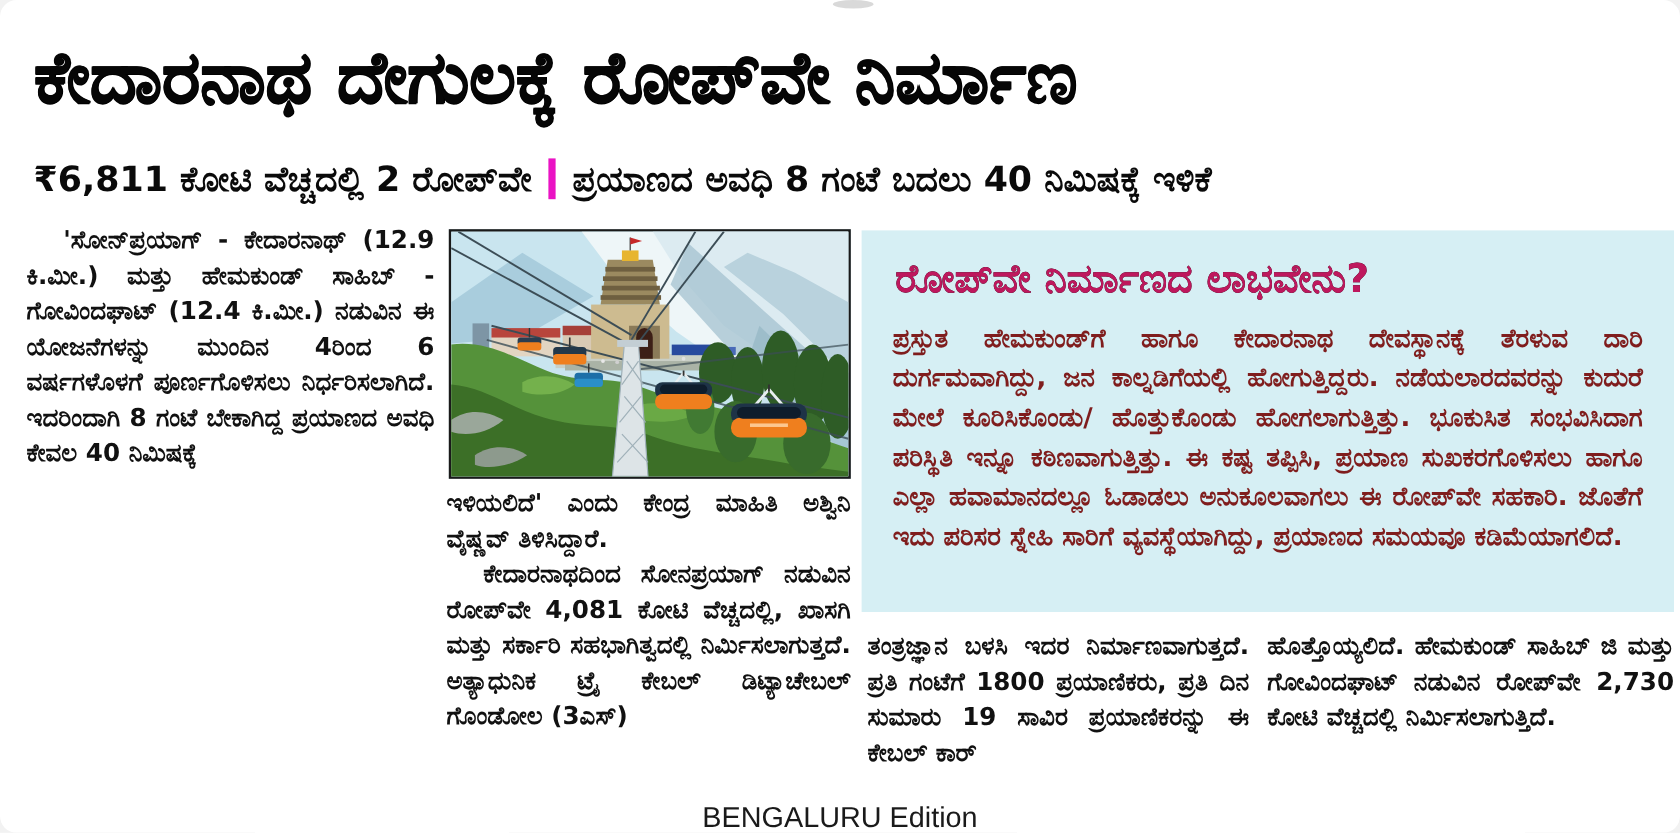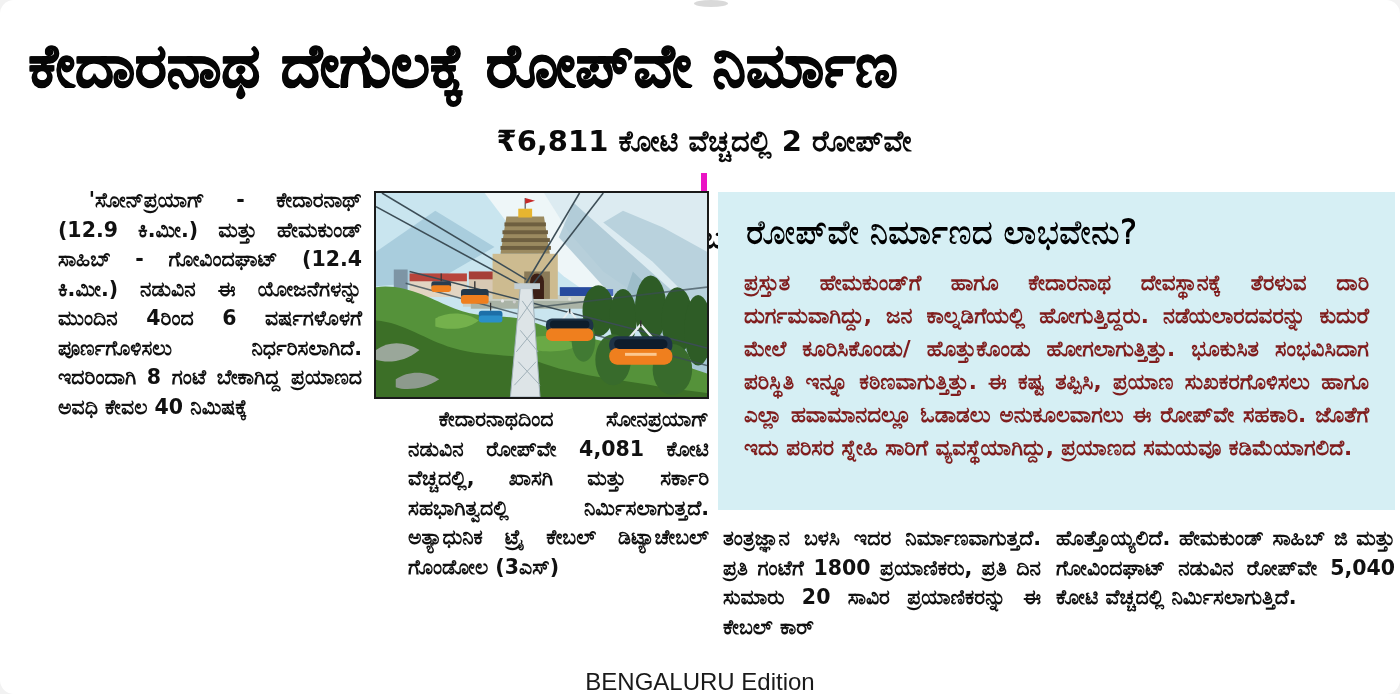--- a/index.html
+++ b/index.html
@@ -18,43 +18,43 @@
     background:#b9b9b9;opacity:.55;}
   .headline{
     position:absolute;left:28px;top:6px;width:1344px;height:124px;
     font-size:60px;font-weight:900;letter-spacing:0px;line-height:118px;
     white-space:nowrap;color:#060606;
     text-shadow:0 1px 0 #000, 1px 0 0 #000;
   }
   .subheadline{
     position:absolute;left:28px;top:124px;width:1352px;height:50px;
     display:flex;align-items:center;gap:14px;
-    font-size:29px;font-weight:700;white-space:nowrap;color:#0a0a0a;flex-direction:column;
+    font-size:29px;font-weight:700;white-space:nowrap;color:#0a0a0a;
   }
   .sub-sep{width:6px;height:34px;background:var(--separator);flex:0 0 auto;}
   .bodytext{
     font-size:20.5px;line-height:29.5px;font-weight:600;text-align:justify;
     color:#111;
   }
-  .bodytext p.indent{text-indent:1.5em;margin-left:36px;}
+  .bodytext p.indent{text-indent:1.5em;}
   .col1{position:absolute;left:22px;top:186px;width:340px;height:474px;}
   .col2{position:absolute;left:372px;top:405px;width:337px;height:255px;}
   .col3{position:absolute;left:723px;top:524px;width:318px;height:140px;}
   .col4{position:absolute;left:1056px;top:524px;width:339px;height:140px;}
   .photo{
     position:absolute;left:374px;top:191px;width:335px;height:208px;
     border:2px solid #1a1a1a;background:#cfe8f0;
   }
   .photo svg{display:block;width:100%;height:100%;}
   .infobox{
     position:absolute;left:718px;top:192px;width:677px;height:318px;
     background:var(--infobox-bg);padding:14px 26px 18px 26px;
   }
   .infobox-title{
-    font-size:33px;font-weight:400;color:#000000;margin:6px 0 14px 2px;
+    font-size:33px;font-weight:700;color:#be185d;margin:6px 0 14px 2px;
     letter-spacing:0;
     text-shadow:0 0.5px 0 #000;
   }
   .infobox-body{
     font-size:21.5px;line-height:33px;font-weight:600;text-align:justify;color:#7f1d1d;
   }
   .footer{
     position:absolute;left:0;top:668px;width:100%;text-align:center;
     font-family:"Liberation Sans",sans-serif;font-size:24px;color:#1a1a1a;
   }
@@ -195,31 +195,32 @@
         <line x1="268" y1="130" x2="268" y2="136" stroke="#333" stroke-width="1.6"></line>
         <rect x="236" y="146" width="64" height="18" rx="8" fill="#1e3347"></rect>
         <rect x="236" y="158" width="64" height="17" rx="8" fill="#ef7f1e"></rect>
         <rect x="241" y="149" width="54" height="10" rx="5" fill="#0e1d2c"></rect>
         <rect x="252" y="163" width="32" height="3" fill="#ffd9ad" opacity="0.8"></rect>
       </g>
     </svg>
   </div>
 
   <div class="col2 bodytext">
+    <p>ಇಳಿಯಲಿದೆ' ಎಂದು ಕೇಂದ್ರ ಮಾಹಿತಿ ಅಶ್ವಿನಿ ವೈಷ್ಣವ್ ತಿಳಿಸಿದ್ದಾರೆ.</p>
     <p class="indent">ಕೇದಾರನಾಥದಿಂದ ಸೋನಪ್ರಯಾಗ್ ನಡುವಿನ ರೋಪ್‌ವೇ 4,081 ಕೋಟಿ ವೆಚ್ಚದಲ್ಲಿ, ಖಾಸಗಿ ಮತ್ತು ಸರ್ಕಾರಿ ಸಹಭಾಗಿತ್ವದಲ್ಲಿ ನಿರ್ಮಿಸಲಾಗುತ್ತದೆ. ಅತ್ಯಾಧುನಿಕ ಟ್ರೈ ಕೇಬಲ್ ಡಿಟ್ಯಾಚೇಬಲ್ ಗೊಂಡೋಲ (3ಎಸ್)</p>
   </div>
 
   <div class="infobox">
     <div class="infobox-title">ರೋಪ್‌ವೇ ನಿರ್ಮಾಣದ ಲಾಭವೇನು?</div>
     <div class="infobox-body">ಪ್ರಸ್ತುತ ಹೇಮಕುಂಡ್‌ಗೆ ಹಾಗೂ ಕೇದಾರನಾಥ ದೇವಸ್ಥಾನಕ್ಕೆ ತೆರಳುವ ದಾರಿ ದುರ್ಗಮವಾಗಿದ್ದು, ಜನ ಕಾಲ್ನಡಿಗೆಯಲ್ಲಿ ಹೋಗುತ್ತಿದ್ದರು. ನಡೆಯಲಾರದವರನ್ನು ಕುದುರೆ ಮೇಲೆ ಕೂರಿಸಿಕೊಂಡು/ ಹೊತ್ತುಕೊಂಡು ಹೋಗಲಾಗುತ್ತಿತ್ತು. ಭೂಕುಸಿತ ಸಂಭವಿಸಿದಾಗ ಪರಿಸ್ಥಿತಿ ಇನ್ನೂ ಕಠಿಣವಾಗುತ್ತಿತ್ತು. ಈ ಕಷ್ಟ ತಪ್ಪಿಸಿ, ಪ್ರಯಾಣ ಸುಖಕರಗೊಳಿಸಲು ಹಾಗೂ ಎಲ್ಲಾ ಹವಾಮಾನದಲ್ಲೂ ಓಡಾಡಲು ಅನುಕೂಲವಾಗಲು ಈ ರೋಪ್‌ವೇ ಸಹಕಾರಿ. ಜೊತೆಗೆ ಇದು ಪರಿಸರ ಸ್ನೇಹಿ ಸಾರಿಗೆ ವ್ಯವಸ್ಥೆಯಾಗಿದ್ದು, ಪ್ರಯಾಣದ ಸಮಯವೂ ಕಡಿಮೆಯಾಗಲಿದೆ.</div>
   </div>
 
   <div class="col3 bodytext">
-    <p>ತಂತ್ರಜ್ಞಾನ ಬಳಸಿ ಇದರ ನಿರ್ಮಾಣವಾಗುತ್ತದೆ. ಪ್ರತಿ ಗಂಟೆಗೆ 1800 ಪ್ರಯಾಣಿಕರು, ಪ್ರತಿ ದಿನ ಸುಮಾರು 20 ಸಾವಿರ ಪ್ರಯಾಣಿಕರನ್ನು ಈ ಕೇಬಲ್ ಕಾರ್</p>
+    <p>ತಂತ್ರಜ್ಞಾನ ಬಳಸಿ ಇದರ ನಿರ್ಮಾಣವಾಗುತ್ತದೆ. ಪ್ರತಿ ಗಂಟೆಗೆ 1800 ಪ್ರಯಾಣಿಕರು, ಪ್ರತಿ ದಿನ ಸುಮಾರು 19 ಸಾವಿರ ಪ್ರಯಾಣಿಕರನ್ನು ಈ ಕೇಬಲ್ ಕಾರ್</p>
   </div>
 
   <div class="col4 bodytext">
-    <p>ಹೊತ್ತೊಯ್ಯಲಿದೆ. ಹೇಮಕುಂಡ್ ಸಾಹಿಬ್ ಜಿ ಮತ್ತು ಗೋವಿಂದಘಾಟ್ ನಡುವಿನ ರೋಪ್‌ವೇ 5,040 ಕೋಟಿ ವೆಚ್ಚದಲ್ಲಿ ನಿರ್ಮಿಸಲಾಗುತ್ತಿದೆ.</p>
+    <p>ಹೊತ್ತೊಯ್ಯಲಿದೆ. ಹೇಮಕುಂಡ್ ಸಾಹಿಬ್ ಜಿ ಮತ್ತು ಗೋವಿಂದಘಾಟ್ ನಡುವಿನ ರೋಪ್‌ವೇ 2,730 ಕೋಟಿ ವೆಚ್ಚದಲ್ಲಿ ನಿರ್ಮಿಸಲಾಗುತ್ತಿದೆ.</p>
   </div>
 
   <div class="footer">BENGALURU Edition</div>
 
 </div>
 
 </body></html>

